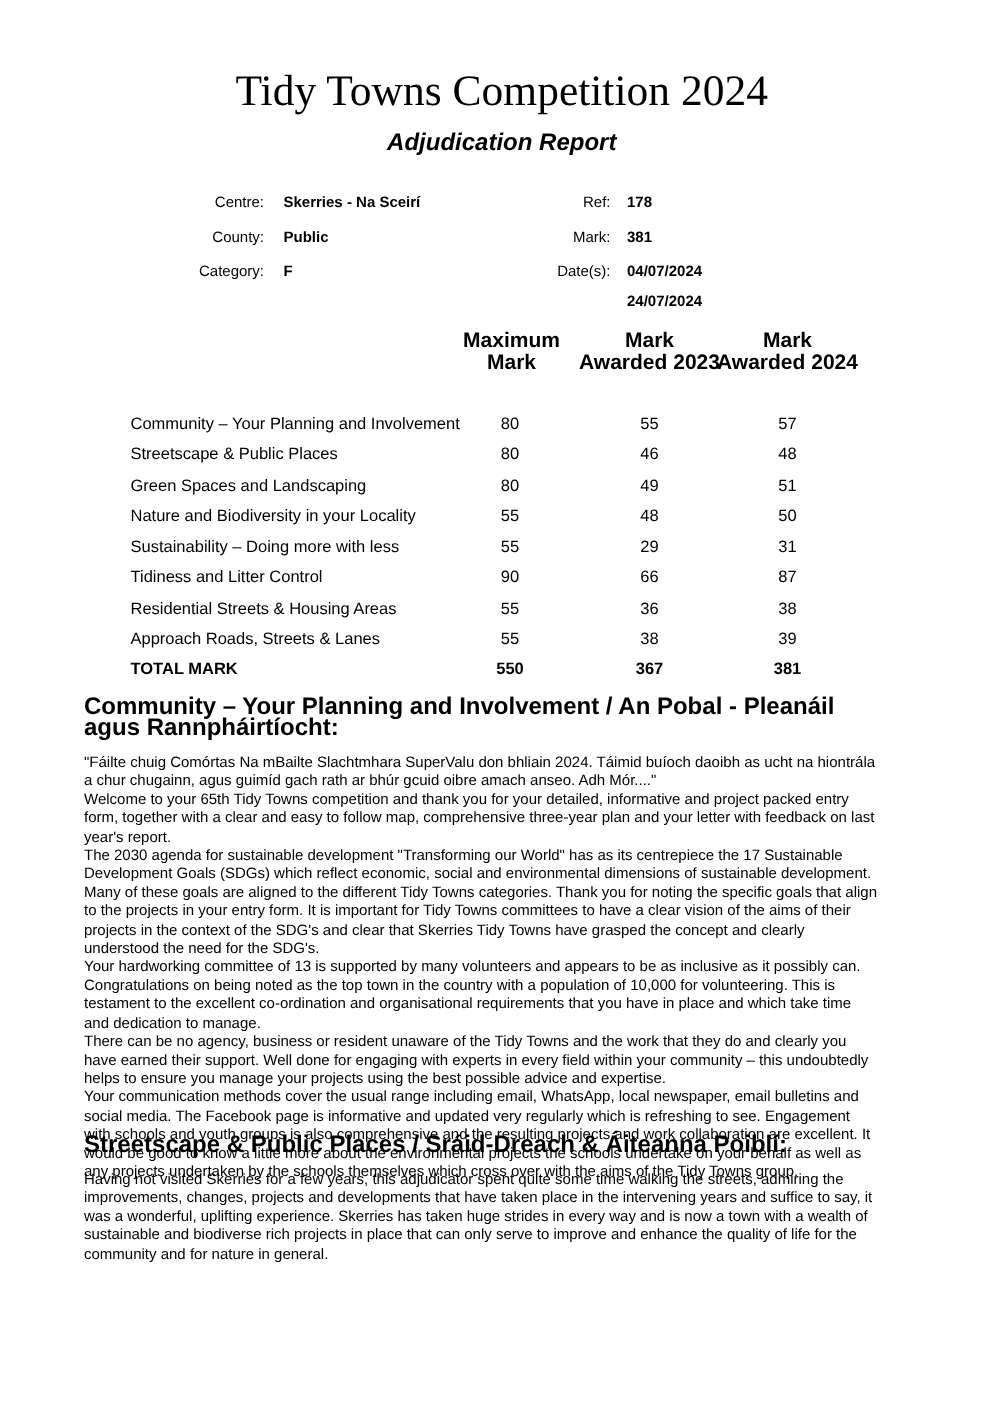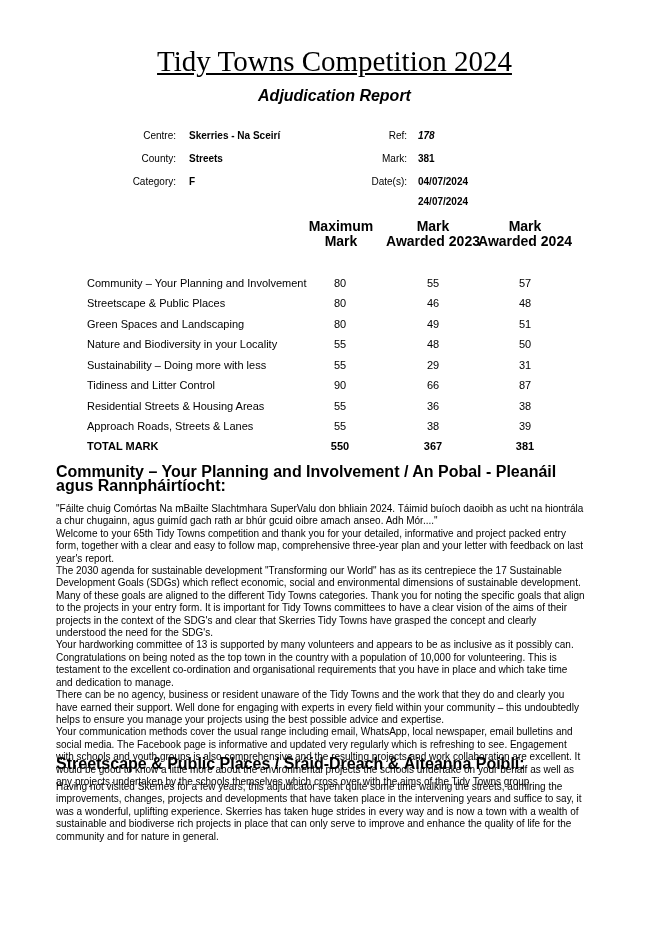--- a/index.html
+++ b/index.html
@@ -1,17 +1,17 @@
 <!DOCTYPE html>
 <html><head>
 <meta charset="utf-8">
 <style>
   html, body { margin: 0; padding: 0; background: #ffffff; }
   body { width: 669px; height: 944px; position: relative; overflow: hidden; color: #000; font-family: "Liberation Sans", sans-serif; }
-  .title { position: absolute; left: 0; width: 669px; top: 44px; text-align: center; font-family: "Liberation Serif", serif; font-size: 29px; line-height: 34px; text-decoration: underline; }
+  .title { position: absolute; left: 0; width: 669px; top: 44px; text-align: center; font-family: "Liberation Serif", serif; font-size: 29px; line-height: 34px; }
   .subtitle { position: absolute; left: 0; width: 669px; top: 87px; text-align: center; font-size: 16px; font-weight: bold; font-style: italic; }
   .meta-label { position: absolute; font-size: 10px; text-align: right; width: 80px; }
   .meta-value { position: absolute; font-size: 10px; font-weight: bold; }
   .hdr { position: absolute; font-size: 14px; font-weight: bold; text-align: center; width: 100px; line-height: 15px; }
   .row { position: absolute; left: 87px; width: 480px; height: 14px; font-size: 11px; }
   .row .lbl { position: absolute; left: 0; }
   .row .c1 { position: absolute; left: 225px; width: 56px; text-align: center; }
   .row .c2 { position: absolute; left: 318px; width: 56px; text-align: center; }
   .row .c3 { position: absolute; left: 410px; width: 56px; text-align: center; }
   .row.total { font-weight: bold; }
@@ -22,26 +22,26 @@
 </head>
 <body>
 
 <div class="title">Tidy Towns Competition 2024</div>
 <div class="subtitle">Adjudication Report</div>
 
 <div>
   <span class="meta-label" style="left:96px; top:130px;">Centre:</span>
   <span class="meta-value" style="left:189px; top:130px;">Skerries - Na Sceirí</span>
   <span class="meta-label" style="left:96px; top:153px;">County:</span>
-  <span class="meta-value" style="left:189px; top:153px;">Streets</span>
+  <span class="meta-value" style="left:189px; top:153px;">Public</span>
   <span class="meta-label" style="left:96px; top:176px;">Category:</span>
   <span class="meta-value" style="left:189px; top:176px;">F</span>
 
   <span class="meta-label" style="left:327px; top:130px;">Ref:</span>
-  <span class="meta-value" style="left:418px; top:130px;font-style:italic;">178</span>
+  <span class="meta-value" style="left:418px; top:130px;">178</span>
   <span class="meta-label" style="left:327px; top:153px;">Mark:</span>
   <span class="meta-value" style="left:418px; top:153px;">381</span>
   <span class="meta-label" style="left:327px; top:176px;">Date(s):</span>
   <span class="meta-value" style="left:418px; top:176px;">04/07/2024</span>
   <span class="meta-value" style="left:418px; top:196px;">24/07/2024</span>
 </div>
 
 <div>
   <div class="hdr" style="left:291px; top:219px;">
     <div>Maximum</div>

